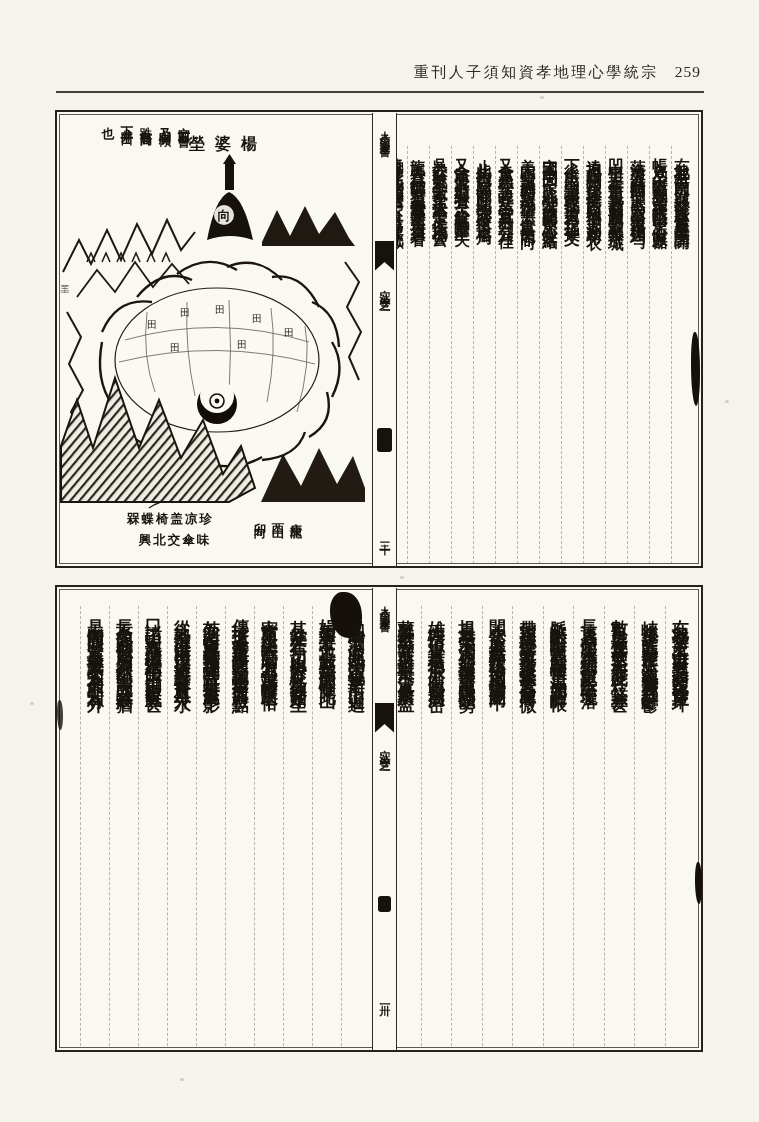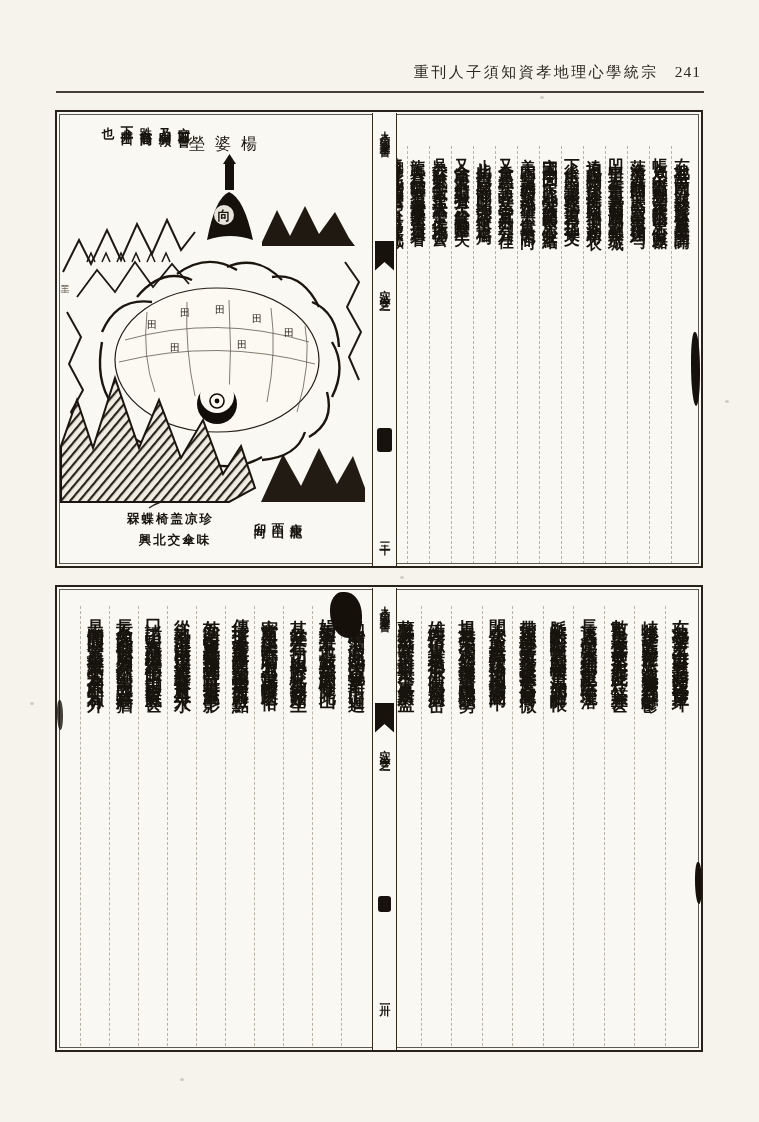--- a/index.html
+++ b/index.html
@@ -35,38 +35,38 @@
   .bx-title{top:10px;font-size:10.5px;letter-spacing:2.5px;}
   .bx-vol{font-size:11px;letter-spacing:3px;}
   .bx-leaf{font-size:11px;letter-spacing:2px;}
   .fishtail{position:absolute;left:2px;width:19px;height:30px;background:#17120c;
             clip-path:polygon(0 0,100% 0,100% 100%,50% 72%,0 100%);}
   .inkmark{position:absolute;background:#17120c;border-radius:3px;}
   
   #illus{position:absolute;left:57px;top:112px;width:315px;height:454px;}
   #illus-note{position:absolute;left:40px;top:5px;width:96px;height:80px;writing-mode:vertical-rl;}
   #illus-note .ncol{line-height:19px;font-size:12.5px;letter-spacing:2.5px;white-space:nowrap;font-weight:600;}
-  #tomb-label{position:absolute;left:132px;top:22px;width:82px;font-size:16px;letter-spacing:10px;font-weight:400;white-space:nowrap;}
+  #tomb-label{position:absolute;left:132px;top:22px;width:82px;font-size:16px;letter-spacing:10px;font-weight:700;white-space:nowrap;}
   #bearing{position:absolute;left:190px;top:401px;width:58px;height:48px;writing-mode:vertical-rl;}
   #bearing .gcol{line-height:18px;font-size:12.5px;letter-spacing:3px;white-space:nowrap;font-weight:600;}
   .feat-line{position:absolute;left:70px;width:96px;font-size:12.5px;letter-spacing:2px;font-weight:600;white-space:nowrap;}
   #feat1{top:399px;}
   #feat2{top:420px;text-align:center;}
   #margin-mark{position:absolute;left:1px;top:165px;writing-mode:vertical-rl;font-size:9px;letter-spacing:1px;color:#6d665a;}
   
   #top-margin-note{position:absolute;left:384px;top:147px;writing-mode:vertical-rl;font-size:13.5px;letter-spacing:4px;font-weight:600;}
   
   .blob{position:absolute;background:#15100a;border-radius:40% 55% 45% 60%;}
   .spk{position:absolute;width:4px;height:3px;background:rgba(70,62,50,.22);border-radius:50%;}
 </style>
 </head>
 <body>
 
 <div id="header">
-  <span>重刊人子須知資孝地理心學統宗</span><span class="pgnum">241</span>
+  <span>重刊人子須知資孝地理心學統宗</span><span class="pgnum">259</span>
 </div>
 <div id="header-rule"></div>
 
 <div class="block" id="top-block"></div>
 <div class="block" id="bottom-block"></div>
 
 <div id="illus">
   <svg width="315" height="454" viewBox="0 0 315 454">
     <defs>
       <pattern id="hatch" patternUnits="userSpaceOnUse" width="7" height="7" patternTransform="rotate(40)">

